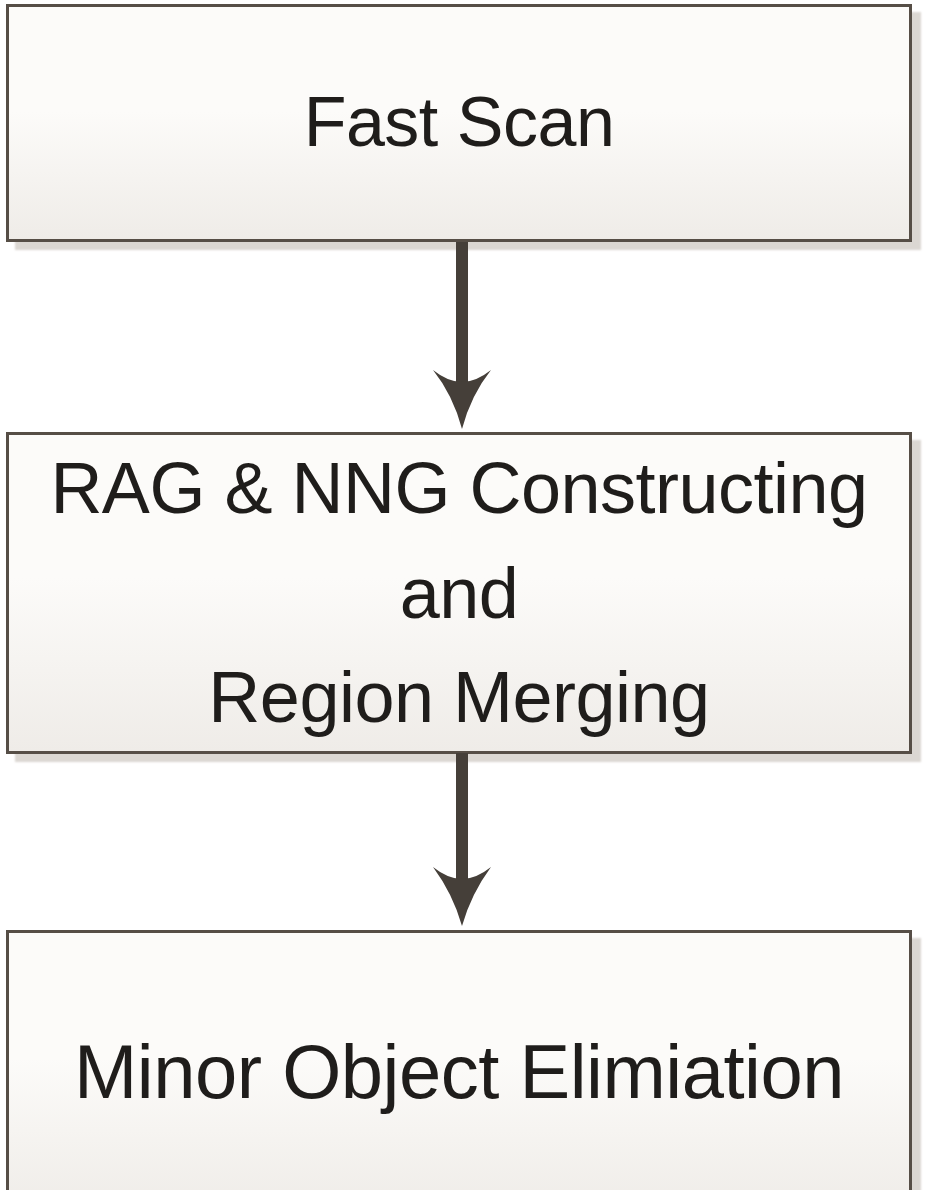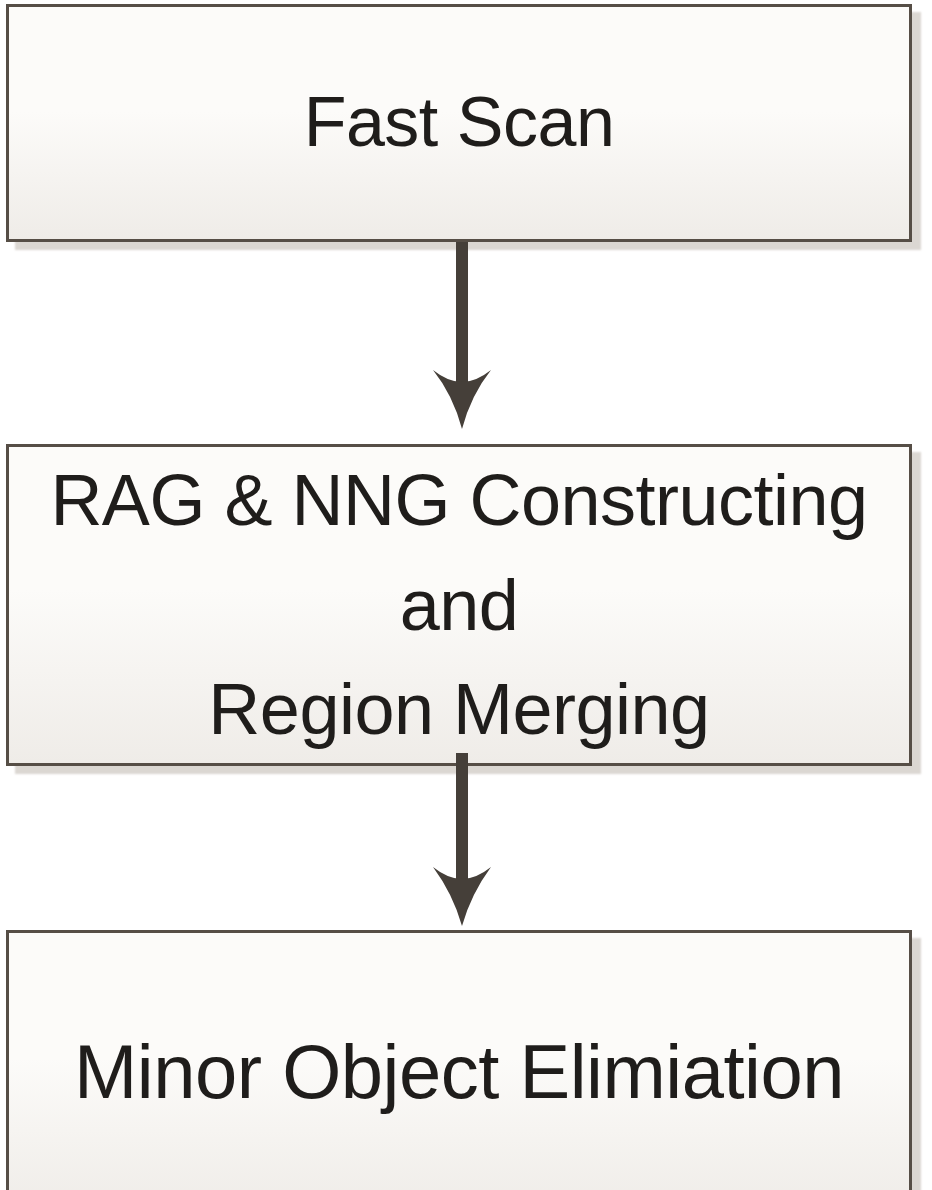--- a/index.html
+++ b/index.html
@@ -26,21 +26,21 @@
                 var(--box-fill-top, #fcfbf9) 45%,
                 var(--box-fill-bottom, #efece8) 100%);
     box-shadow: 9px 8px 2px var(--box-shadow, #dbd7d2);
     display: flex;
     align-items: center;
     justify-content: center;
     text-align: center;
     color: var(--text, #1f1d1b);
   }
   .node-1 { top: 4px;   height: 238px; font-size: 70px; text-align: right; }
-  .node-2 { top: 432px; height: 322px; font-size: 72px; margin-top: 12px; }
+  .node-2 { top: 432px; height: 322px; font-size: 72px; }
   .node-3 { top: 930px; height: 284px; font-size: 76px; }
   .node-label {
     white-space: pre-line;
     line-height: 1.45;
     letter-spacing: -0.5px;
   }
   .connector {
     position: absolute;
     left: 430px;
     width: 64px;

